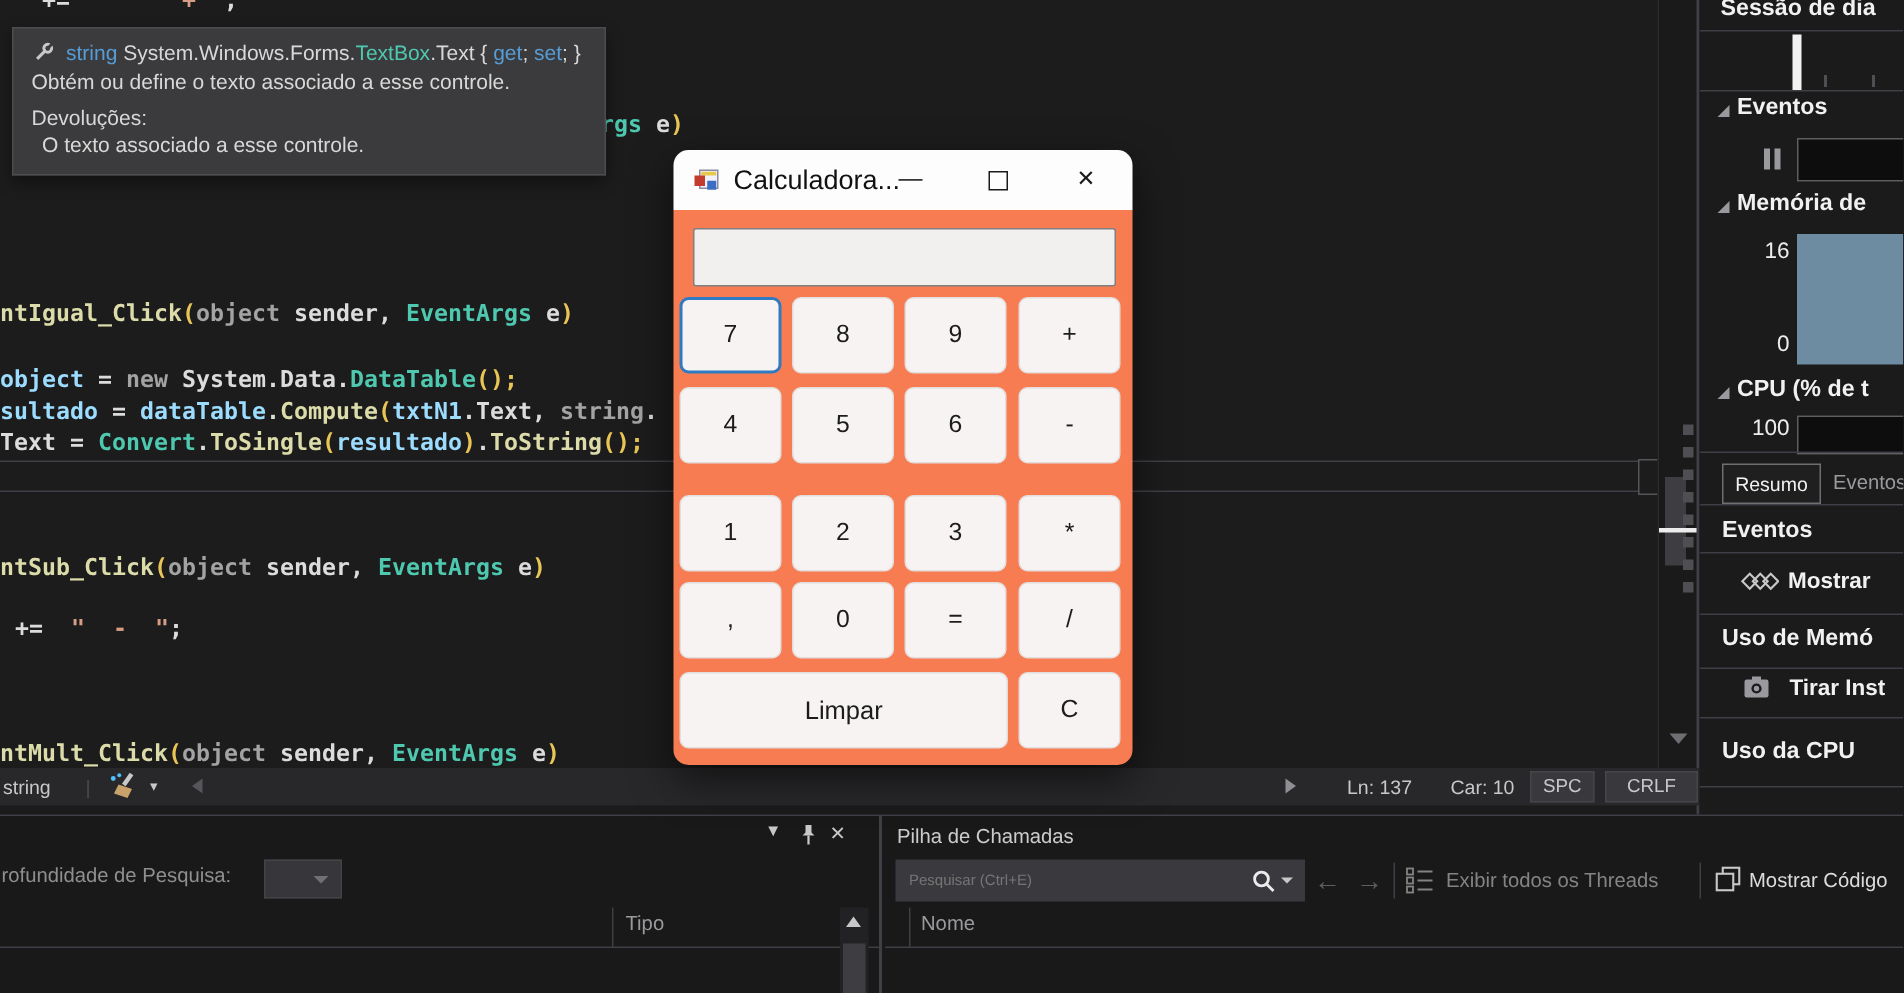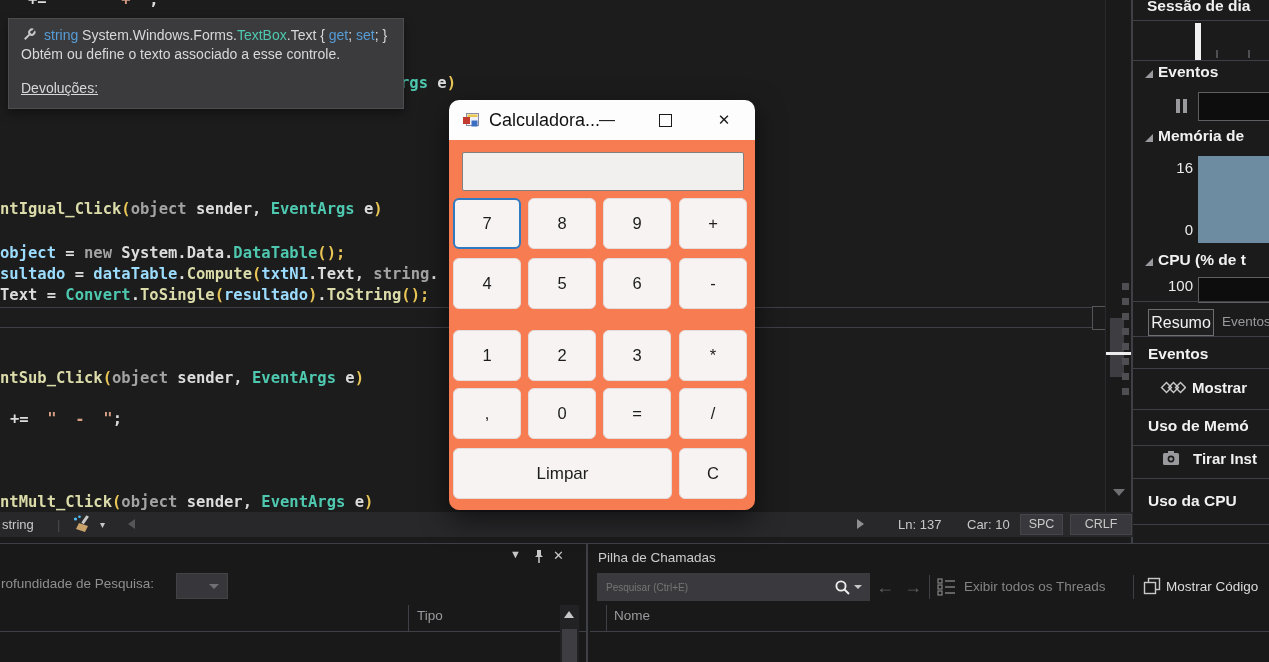--- a/index.html
+++ b/index.html
@@ -28,21 +28,21 @@
             border-right:6px solid transparent;border-top:7px solid #6F6F73;}
   #splitter{left:1131px;top:0;width:2px;height:543px;background:#3F3F46;}
 
   
   #tooltip{left:8px;top:18px;width:396px;background:#3B3B3D;border:1px solid #4D4D50;
            box-shadow:0 4px 10px rgba(0,0,0,.4);padding:8px 12px 12px 12px;box-sizing:border-box;
            font-size:14px;color:#D8D8D8;}
   #tooltip .sigline{display:flex;align-items:center;gap:7px;white-space:pre;}
   #tooltip .c-kw{color:#569CD6}#tooltip .c-type{color:#4EC9B0}
   #tooltip .desc{margin-top:3px;}
-  #tooltip .returns{margin-top:18px;text-decoration:underline;}
+  #tooltip .returns{margin-top:8px;}
   #tooltip .returns-text{margin-left:7px;margin-top:2px;}
 
   
   #statusbar{left:0;top:512px;width:1133px;height:25px;background:#28282A;color:#C8C8C8;font-size:13px;}
   #statusbar .sb{position:absolute;top:0;height:25px;line-height:25px;}
   .sb-box{background:#39393D;border:1px solid #45454A;text-align:center;box-sizing:border-box;
           top:2px !important;height:21px !important;line-height:19px !important;font-size:12.5px;}
   #sb-left-arrow{left:128px;top:7px;width:0;height:0;border-top:5px solid transparent;
                  border-bottom:5px solid transparent;border-right:7px solid #55555A;}
   #sb-right-arrow{left:857px;top:7px;width:0;height:0;border-top:5px solid transparent;
@@ -54,21 +54,21 @@
   #diag .num{position:absolute;font-size:15px;width:40px;text-align:right;color:#ECECEC;}
   #diag .dvd{position:absolute;left:0;width:136px;height:1px;background:#3F3F46;}
   .tri{position:absolute;width:0;height:0;border-left:8px solid transparent;border-bottom:8px solid #9A9A9E;}
   #tl-bar{left:62px;top:23px;width:6px;height:37px;background:#F2F2F2;}
   .tl-tick{position:absolute;top:50px;width:2px;height:8px;background:#4F4F53;}
   #ev-box{left:65px;top:92px;width:71px;height:27px;background:#0D0D0D;border:1px solid #5F5F63;}
   .pbar{position:absolute;top:99px;width:4px;height:14px;background:#9A9A9E;}
   #mem-chart{left:65px;top:156px;width:71px;height:87px;background:#6D8BA1;}
   #cpu-chart{left:65px;top:277px;width:71px;height:24px;background:#0D0D0D;border:1px solid #5F5F63;}
   #tab-resumo{left:15px;top:309px;width:64px;height:25px;border:1px solid #6F6F73;background:#1F1F1F;
-              font-size:16px;text-align:center;line-height:25px;}
+              font-size:13px;text-align:center;line-height:25px;}
   #tab-eventos{left:89px;top:309px;font-size:13.5px;color:#9A9A9E;line-height:25px;white-space:nowrap;}
   #diag .rowlbl{position:absolute;font-size:15px;font-weight:600;white-space:nowrap;}
 
   
   #bottom{left:0;top:543px;width:1269px;height:119px;background:#191919;border-top:1px solid #3F3F46;box-sizing:border-box;}
   #bl{left:0;top:0;width:586px;height:119px;overflow:hidden;}
   #bpanel-div{left:586px;top:0;width:2px;height:119px;background:#3F3F46;}
   #br{left:590px;top:0;width:679px;height:119px;overflow:hidden;}
   .wctl{position:absolute;color:#C8C8C8;font-size:13px;top:4px;cursor:default;}
   .gray-lbl{color:#8F8F8F;font-size:13.5px;}
@@ -149,20 +149,21 @@
       <g transform="rotate(45 8 8)">
         <circle cx="8" cy="4" r="2.6" fill="none" stroke="#C8C8C8" stroke-width="2"></circle>
         <rect x="7" y="0" width="2" height="3" fill="#3B3B3D"></rect>
         <rect x="7" y="6" width="2" height="8" fill="#C8C8C8"></rect>
       </g>
     </svg>
     <span><span class="c-kw">string</span><span> System.Windows.Forms.</span><span class="c-type">TextBox</span><span>.Text { </span><span class="c-kw">get</span><span>; </span><span class="c-kw">set</span><span>; }</span></span>
   </div>
   <div class="desc">Obtém ou define o texto associado a esse controle.</div>
   <div class="returns">Devoluções:</div>
+  <div class="returns-text">O texto associado a esse controle.</div>
 </div>
 
 <div class="abs" id="statusbar">
   <span class="sb" style="left:2px">string</span>
   <span class="sb" style="left:57px;color:#4A4A4E">|</span>
   <span class="sb" style="left:72px;top:3px">
     <svg width="22" height="18" viewBox="0 0 22 18">
       <rect x="12" y="0" width="3" height="9" transform="rotate(35 13 4)" fill="#C8C8C8"></rect>
       <path d="M7 8 L16 11 L13 17 L4 14 Z" fill="#C9A26B"></path>
       <circle cx="3.5" cy="4" r="1.6" fill="#4FC1FF"></circle>

